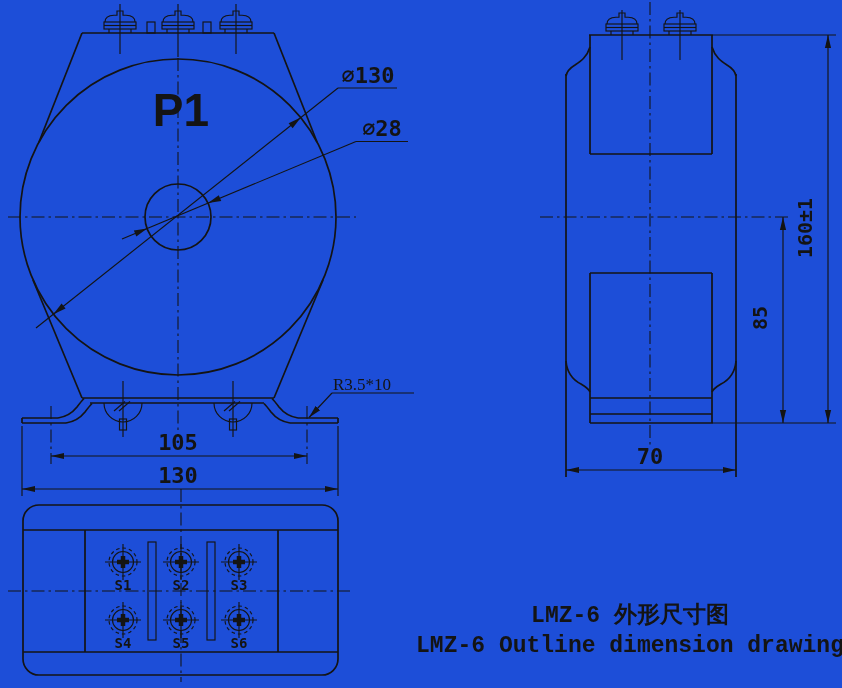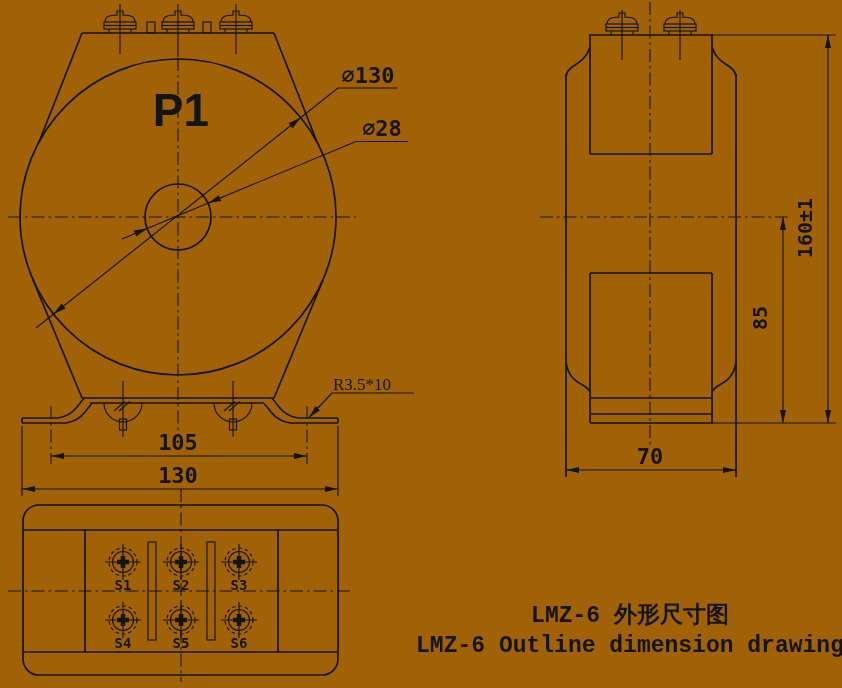--- a/index.html
+++ b/index.html
@@ -1,16 +1,16 @@
 <!DOCTYPE html>
 <html><head>
 <meta charset="utf-8">
 <style>
   html,body { margin:0; padding:0; background:#ffffff; }
-  .stage { position:relative; width:842px; height:688px; background:#a16207; overflow:hidden; }
+  .stage { position:relative; width:842px; height:688px; background:#1d4ed8; overflow:hidden; }
   svg { display:block; }
   
   .ol { fill:none; stroke:#141414; stroke-width:1.7; stroke-linecap:butt; }
   .tl { fill:none; stroke:#141414; stroke-width:1.15; stroke-linecap:butt; }
   .cl { fill:none; stroke:#141414; stroke-width:1.05; stroke-dasharray:13 4 2.5 4; }
   .dashc { fill:none; stroke:#141414; stroke-width:1.15; stroke-dasharray:3.5 3; }
   .bold-cross { fill:none; stroke:#141414; stroke-width:4.5; }
   .arr { fill:#141414; stroke:none; }
   
   text { fill:#141414; }

